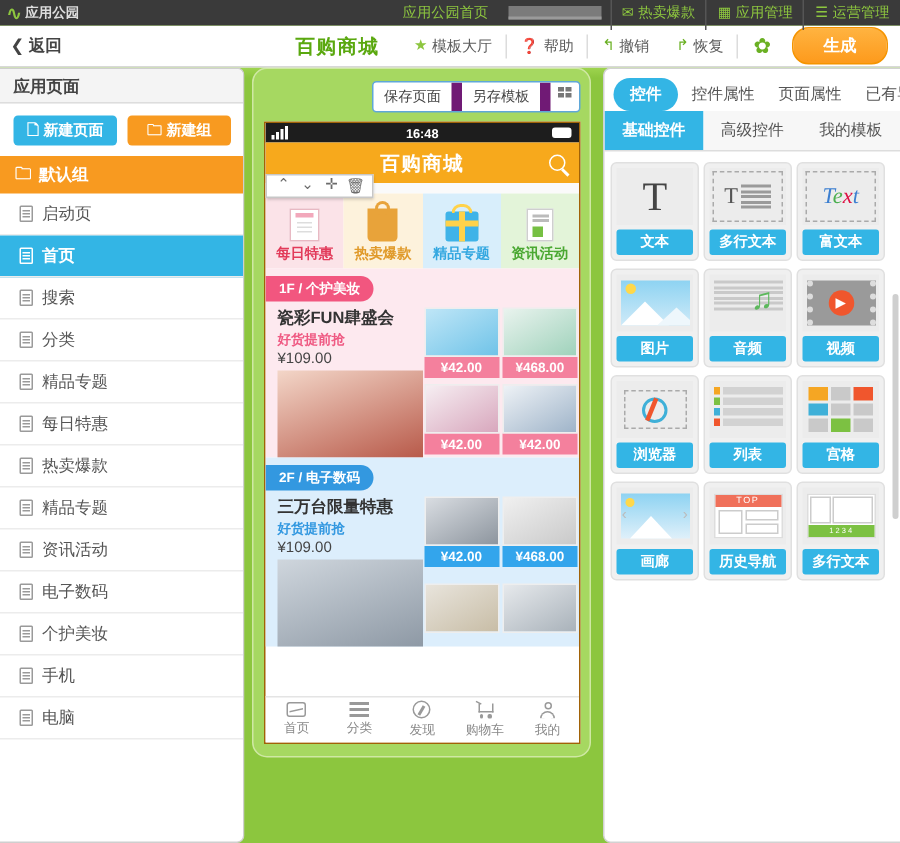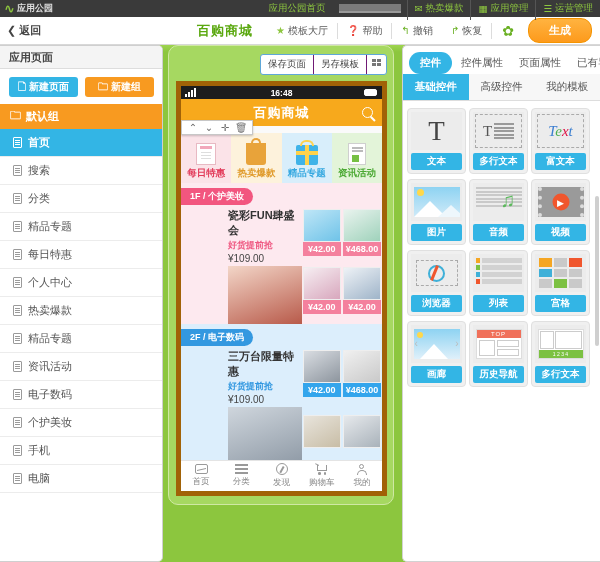--- a/index.html
+++ b/index.html
@@ -118,35 +118,35 @@
   .phone-wrap {
     position:absolute; left:0; top:0; width:226px; height:460px;
     background:#a6d861; border:1px solid #cfe8a4; border-radius:10px;
   }
   .save-row {
     position:absolute; right:6px; top:8px; display:flex;
     border:1px solid #5fa7d8; border-radius:3px; overflow:hidden; background:#fff;
   }
   .save-btn {
     font-size:9.5px; color:#444; padding:3px 7px; cursor:pointer;
-    border-right:1px solid #701a75; white-space:nowrap;
+    border-right:7px solid #701a75; white-space:nowrap;
   }
   .save-btn:last-child { border-right:none; padding:3px 5px; }
   .ico-grid {
     display:inline-block; width:9px; height:8px;
     background:
       linear-gradient(#777,#777) 0 0/4px 3px no-repeat,
       linear-gradient(#777,#777) 5px 0/4px 3px no-repeat,
       linear-gradient(#777,#777) 0 4px/4px 3px no-repeat,
       linear-gradient(#777,#777) 5px 4px/4px 3px no-repeat;
   }
 
   .phone {
     position:absolute; left:7px; top:35px; width:211px; height:415px;
-    background:#fff; overflow:hidden; border:5px solid #a16207;
+    background:#fff; overflow:hidden; border:1px solid #a16207;
   }
   .status-bar {
     height:13px; background:#1d1d1d; color:#fff; display:flex; align-items:center;
     justify-content:center; position:relative; font-size:8.5px; font-weight:bold;
   }
   .sig { position:absolute; left:4px; bottom:2px; display:flex; align-items:flex-end; gap:1px; }
   .sig i { display:block; width:2px; background:#fff; }
   .sig i:nth-child(1){height:3px;} .sig i:nth-child(2){height:5px;}
   .sig i:nth-child(3){height:7px;} .sig i:nth-child(4){height:9px;}
   .batt {
@@ -186,21 +186,21 @@
     width:16px; text-align:center; font-size:10px; color:#6b6b6b; cursor:pointer;
   }
 
   
   .floor { position:relative; }
   .floor-head {
     color:#fff; font-size:9px; font-weight:bold; padding:2px 9px;
     border-radius:0 9px 9px 0; display:inline-block; margin:5px 0 3px 0;
   }
   .floor-body { display:flex; }
-  .floor-left { width:50%; padding:0 0 0 8px;margin-left:39px; }
+  .floor-left { width:50%; padding:0 0 0 8px; }
   .fl-title { font-size:11px; font-weight:bold; color:#333; }
   .fl-sub { font-size:9px; font-weight:bold; margin-top:1px; }
   .fl-price { font-size:10px; color:#444; margin-top:1px; }
   .floor-right { width:50%; display:flex; flex-wrap:wrap; }
   .prod { width:50%; padding:1px; }
   .prod-img { height:33px; background:#fff; border:1px solid #eee; position:relative; overflow:hidden;}
   .prod-price {
     text-align:center; color:#fff; font-size:9px; font-weight:bold; padding:2px 0;
   }
   .fl1 .floor-head { background:#f2567f; }
@@ -334,43 +334,43 @@
       <div class="sb-btn orange">
         <span>🗀</span>
         <span>新建组</span>
       </div>
     </div>
     <div class="sb-group">
       <span>🗀</span>
       <span>默认组</span>
     </div>
     <div id="sb-list">
+        <div class="sb-item">
+          <span class="doc-ico"></span>
+          <span>启动页</span>
+        </div>
         <div class="sb-item active">
           <span class="doc-ico"></span>
           <span>首页</span>
         </div>
         <div class="sb-item">
           <span class="doc-ico"></span>
           <span>搜索</span>
         </div>
         <div class="sb-item">
           <span class="doc-ico"></span>
           <span>分类</span>
         </div>
         <div class="sb-item">
           <span class="doc-ico"></span>
           <span>精品专题</span>
         </div>
         <div class="sb-item">
           <span class="doc-ico"></span>
           <span>每日特惠</span>
-        </div>
-        <div class="sb-item">
-          <span class="doc-ico"></span>
-          <span>个人中心</span>
         </div>
         <div class="sb-item">
           <span class="doc-ico"></span>
           <span>热卖爆款</span>
         </div>
         <div class="sb-item">
           <span class="doc-ico"></span>
           <span>精品专题</span>
         </div>
         <div class="sb-item">

